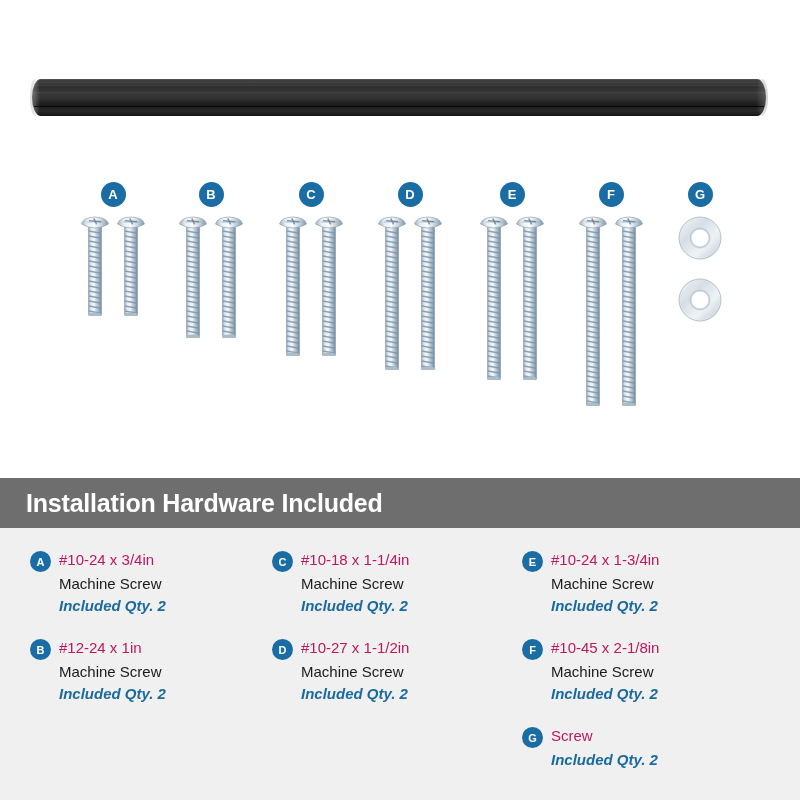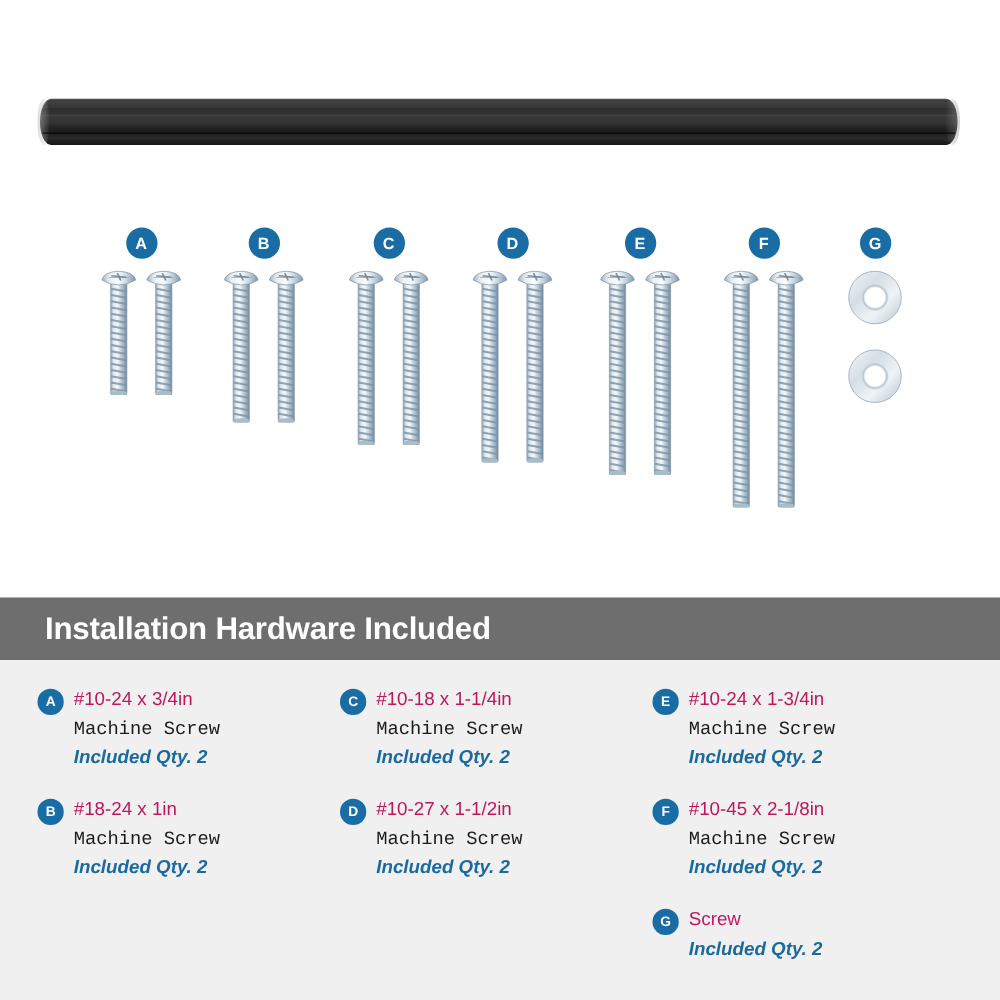--- a/index.html
+++ b/index.html
@@ -135,21 +135,21 @@
     height: 322px;
     background: #f0f0f0;
   }
 
   .legend-header {
     width: 800px;
     height: 50px;
     background: #6e6e6e;
     display: flex;
     align-items: center;
-    padding-left: 36px;
+    padding-left: 26px;
   }
 
   .legend-title {
     color: #ffffff;
     font-size: 25px;
     font-weight: bold;
     letter-spacing: -0.2px;
   }
 
   .legend-body {
@@ -194,21 +194,20 @@
     line-height: 20px;
     white-space: nowrap;
   }
 
   .li-sub {
     font-size: 15px;
     color: #1a1a1a;
     line-height: 20px;
     margin-left: 29px;
     margin-top: 2px;
-    font-family: Liberation Mono, monospace;
   }
 
   .li-qty {
     font-size: 15px;
     font-weight: bold;
     color: #1b6a9e;
     line-height: 20px;
     margin-left: 29px;
     margin-top: 2px;
     font-style: italic;
@@ -938,21 +937,21 @@
             <div class="li-head">
               <span class="li-badge">A</span>
               <span class="li-size">#10-24 x 3/4in</span>
             </div>
             <div class="li-sub">Machine Screw</div>
             <div class="li-qty">Included Qty. 2</div>
           </div>
           <div class="legend-item">
             <div class="li-head">
               <span class="li-badge">B</span>
-              <span class="li-size">#18-24 x 1in</span>
+              <span class="li-size">#12-24 x 1in</span>
             </div>
             <div class="li-sub">Machine Screw</div>
             <div class="li-qty">Included Qty. 2</div>
           </div>
         </div>
         <div class="legend-col c2">
           <div class="legend-item">
             <div class="li-head">
               <span class="li-badge">C</span>
               <span class="li-size">#10-18 x 1-1/4in</span>

